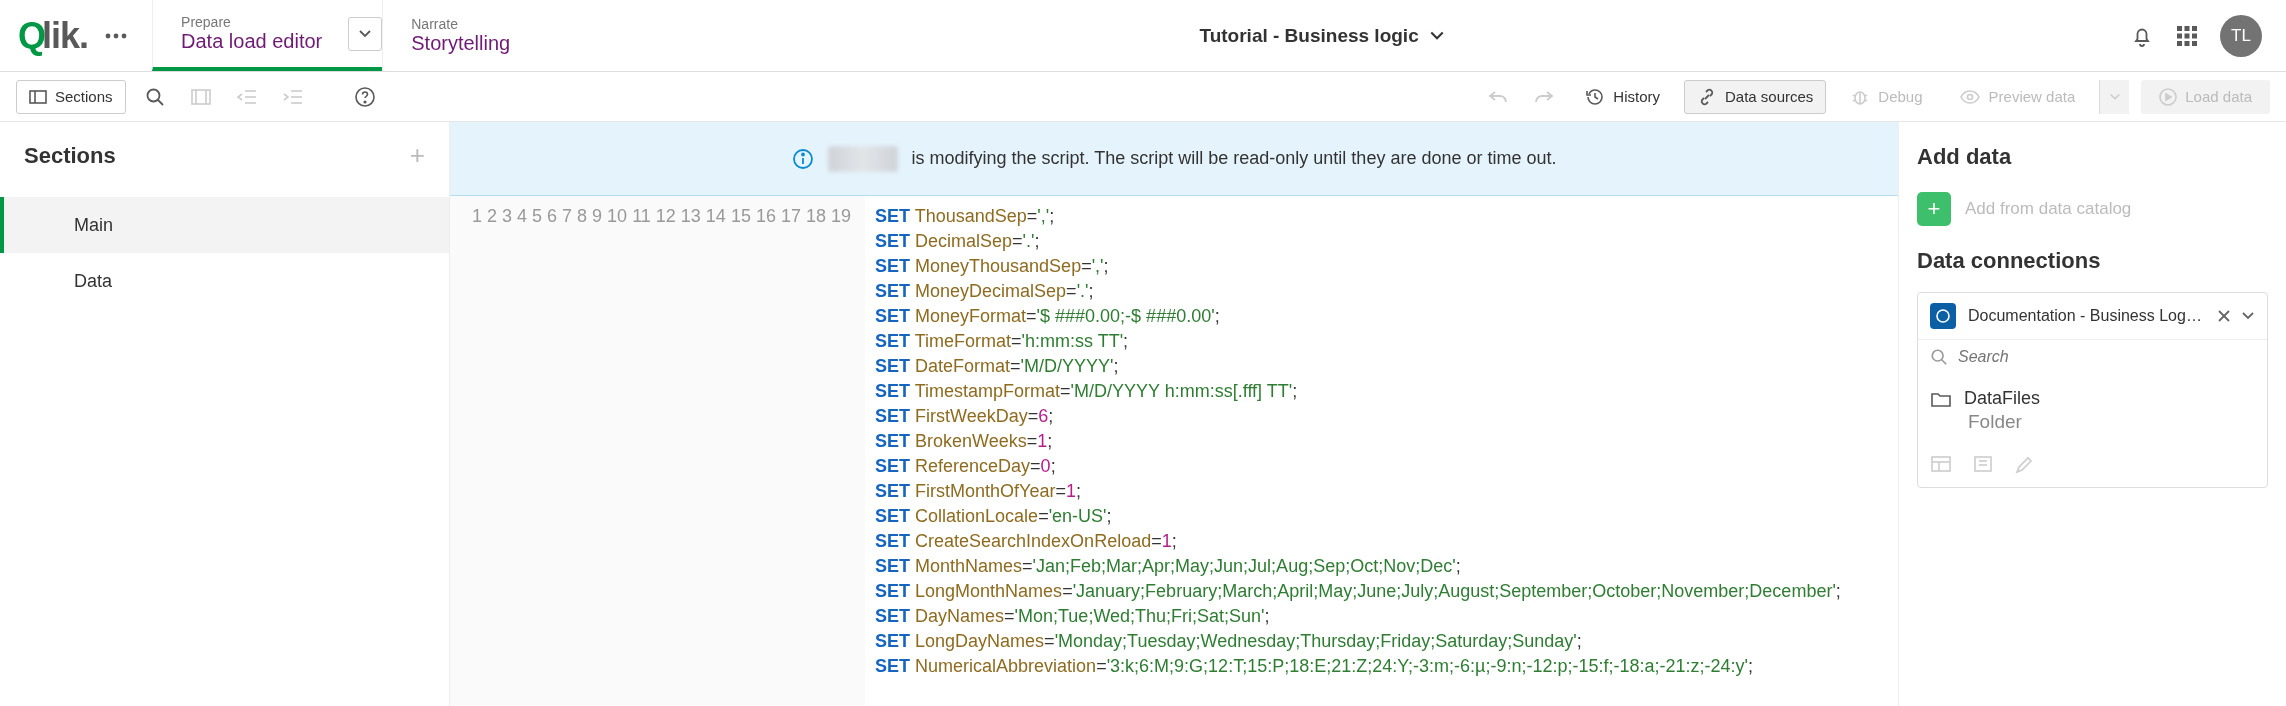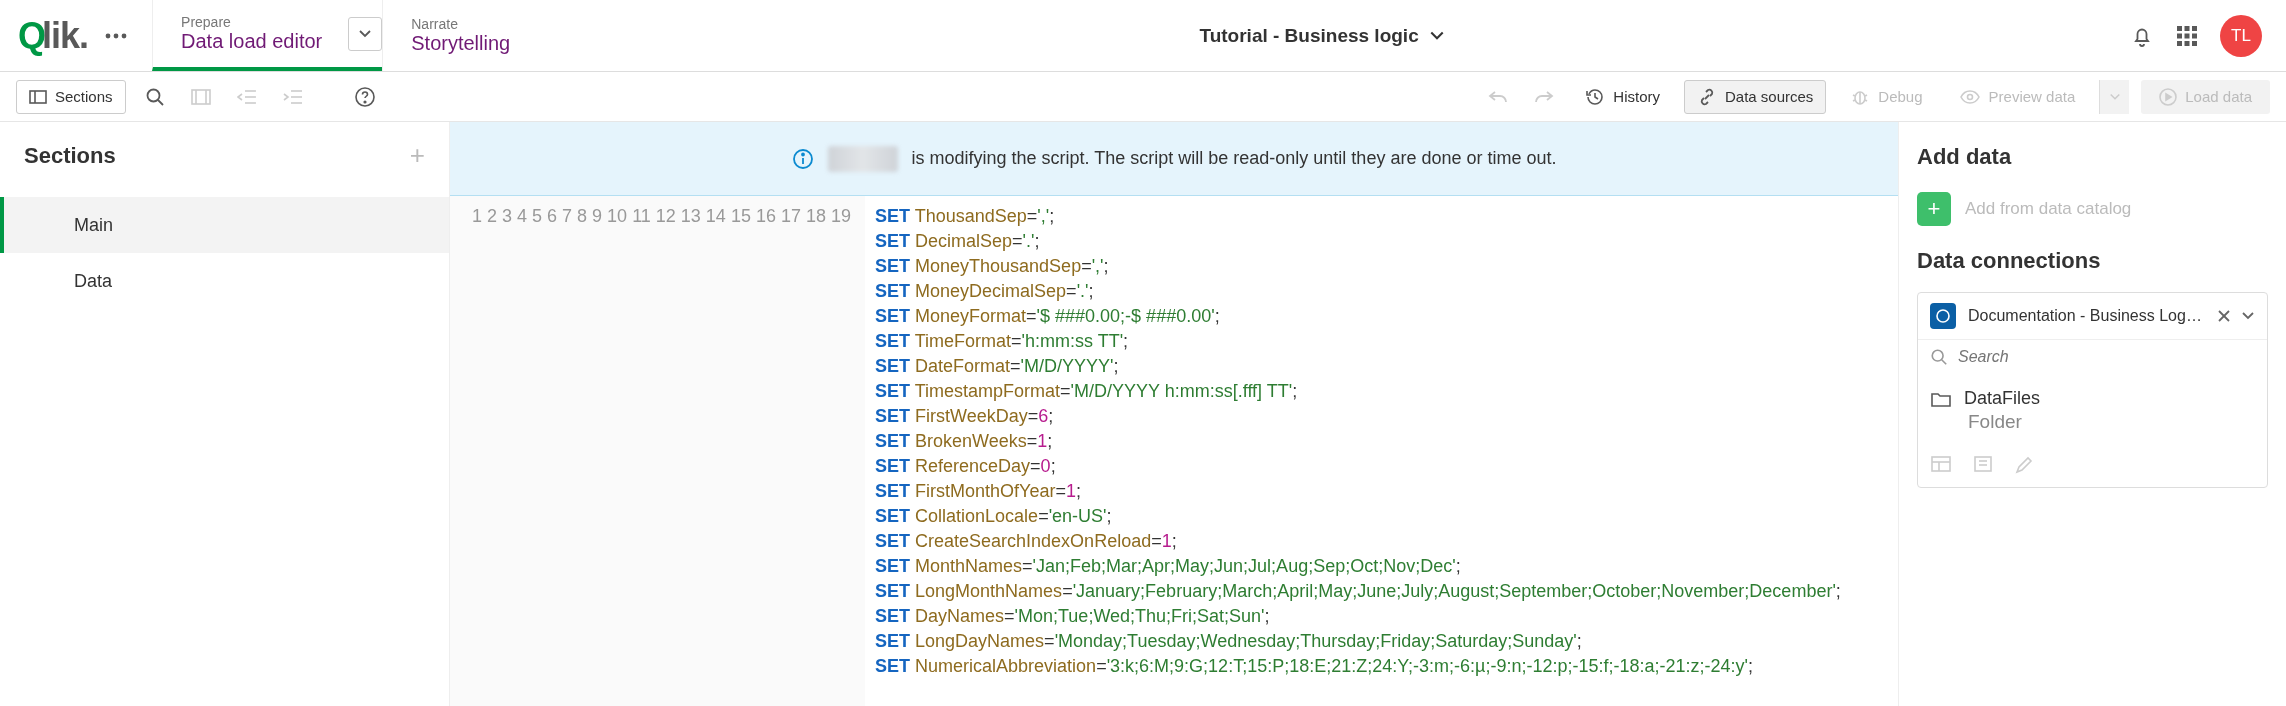--- a/index.html
+++ b/index.html
@@ -14,21 +14,21 @@
 .more-dots { display:flex; align-items:center; justify-content:center; width:36px; height:36px; margin-left:10px; cursor:pointer;}
 .nav-tab { display:flex; flex-direction:column; justify-content:center; padding: 0 28px; border-left:1px solid #eee; position:relative; cursor:pointer; }
 .nav-tab.active { border-bottom: 4px solid #009845; }
 .nav-tab .sup { font-size: 14px; color:#777; }
 .nav-tab .main { font-size: 20px; color:#701a75; font-weight:500;}
 .nav-tab .chev { position:absolute; right:0; top:50%; transform:translateY(-50%); width:34px; height:34px; border:1px solid #ccc; border-radius:3px; display:flex;align-items:center;justify-content:center;}
 .nav-tab.prepare { padding-right:60px; }
 .nav-title-area { flex:1; display:flex; align-items:center; justify-content:center; gap:10px;}
 .app-title { font-size:19px; font-weight:600; color:#333;}
 .right-icons { display:flex; align-items:center; gap:22px; padding:0 24px; }
-.avatar { width:42px; height:42px; border-radius:50%; background:#ef4444; color:#fff; font-size:17px; font-weight:500; display:flex; align-items:center; justify-content:center;}
+.avatar { width:42px; height:42px; border-radius:50%; background:#737373; color:#fff; font-size:17px; font-weight:500; display:flex; align-items:center; justify-content:center;}
 
 
 .toolbar { display:flex; align-items:center; height:50px; border-bottom:1px solid #e6e6e6; padding:0 16px; gap:12px; }
 .tb-btn { display:flex; align-items:center; gap:8px; height:34px; padding:0 12px; border:1px solid #ccc; border-radius:3px; background:#fff; font-size:15px; color:#333; cursor:pointer;}
 .tb-btn.text-only { border:none; background:transparent;justify-content:space-between; }
 .tb-btn.disabled, .tb-btn[disabled] { color:#bbb; cursor:default; }
 .tb-icon { width:34px; height:34px; display:flex; align-items:center; justify-content:center; border:1px solid transparent; border-radius:3px; cursor:pointer; color:#595959;}
 .tb-icon.disabled { color:#ccc; cursor:default; }
 .tb-spacer { flex:1; }
 .tb-btn.data-sources { background:#f2f2f2; }

